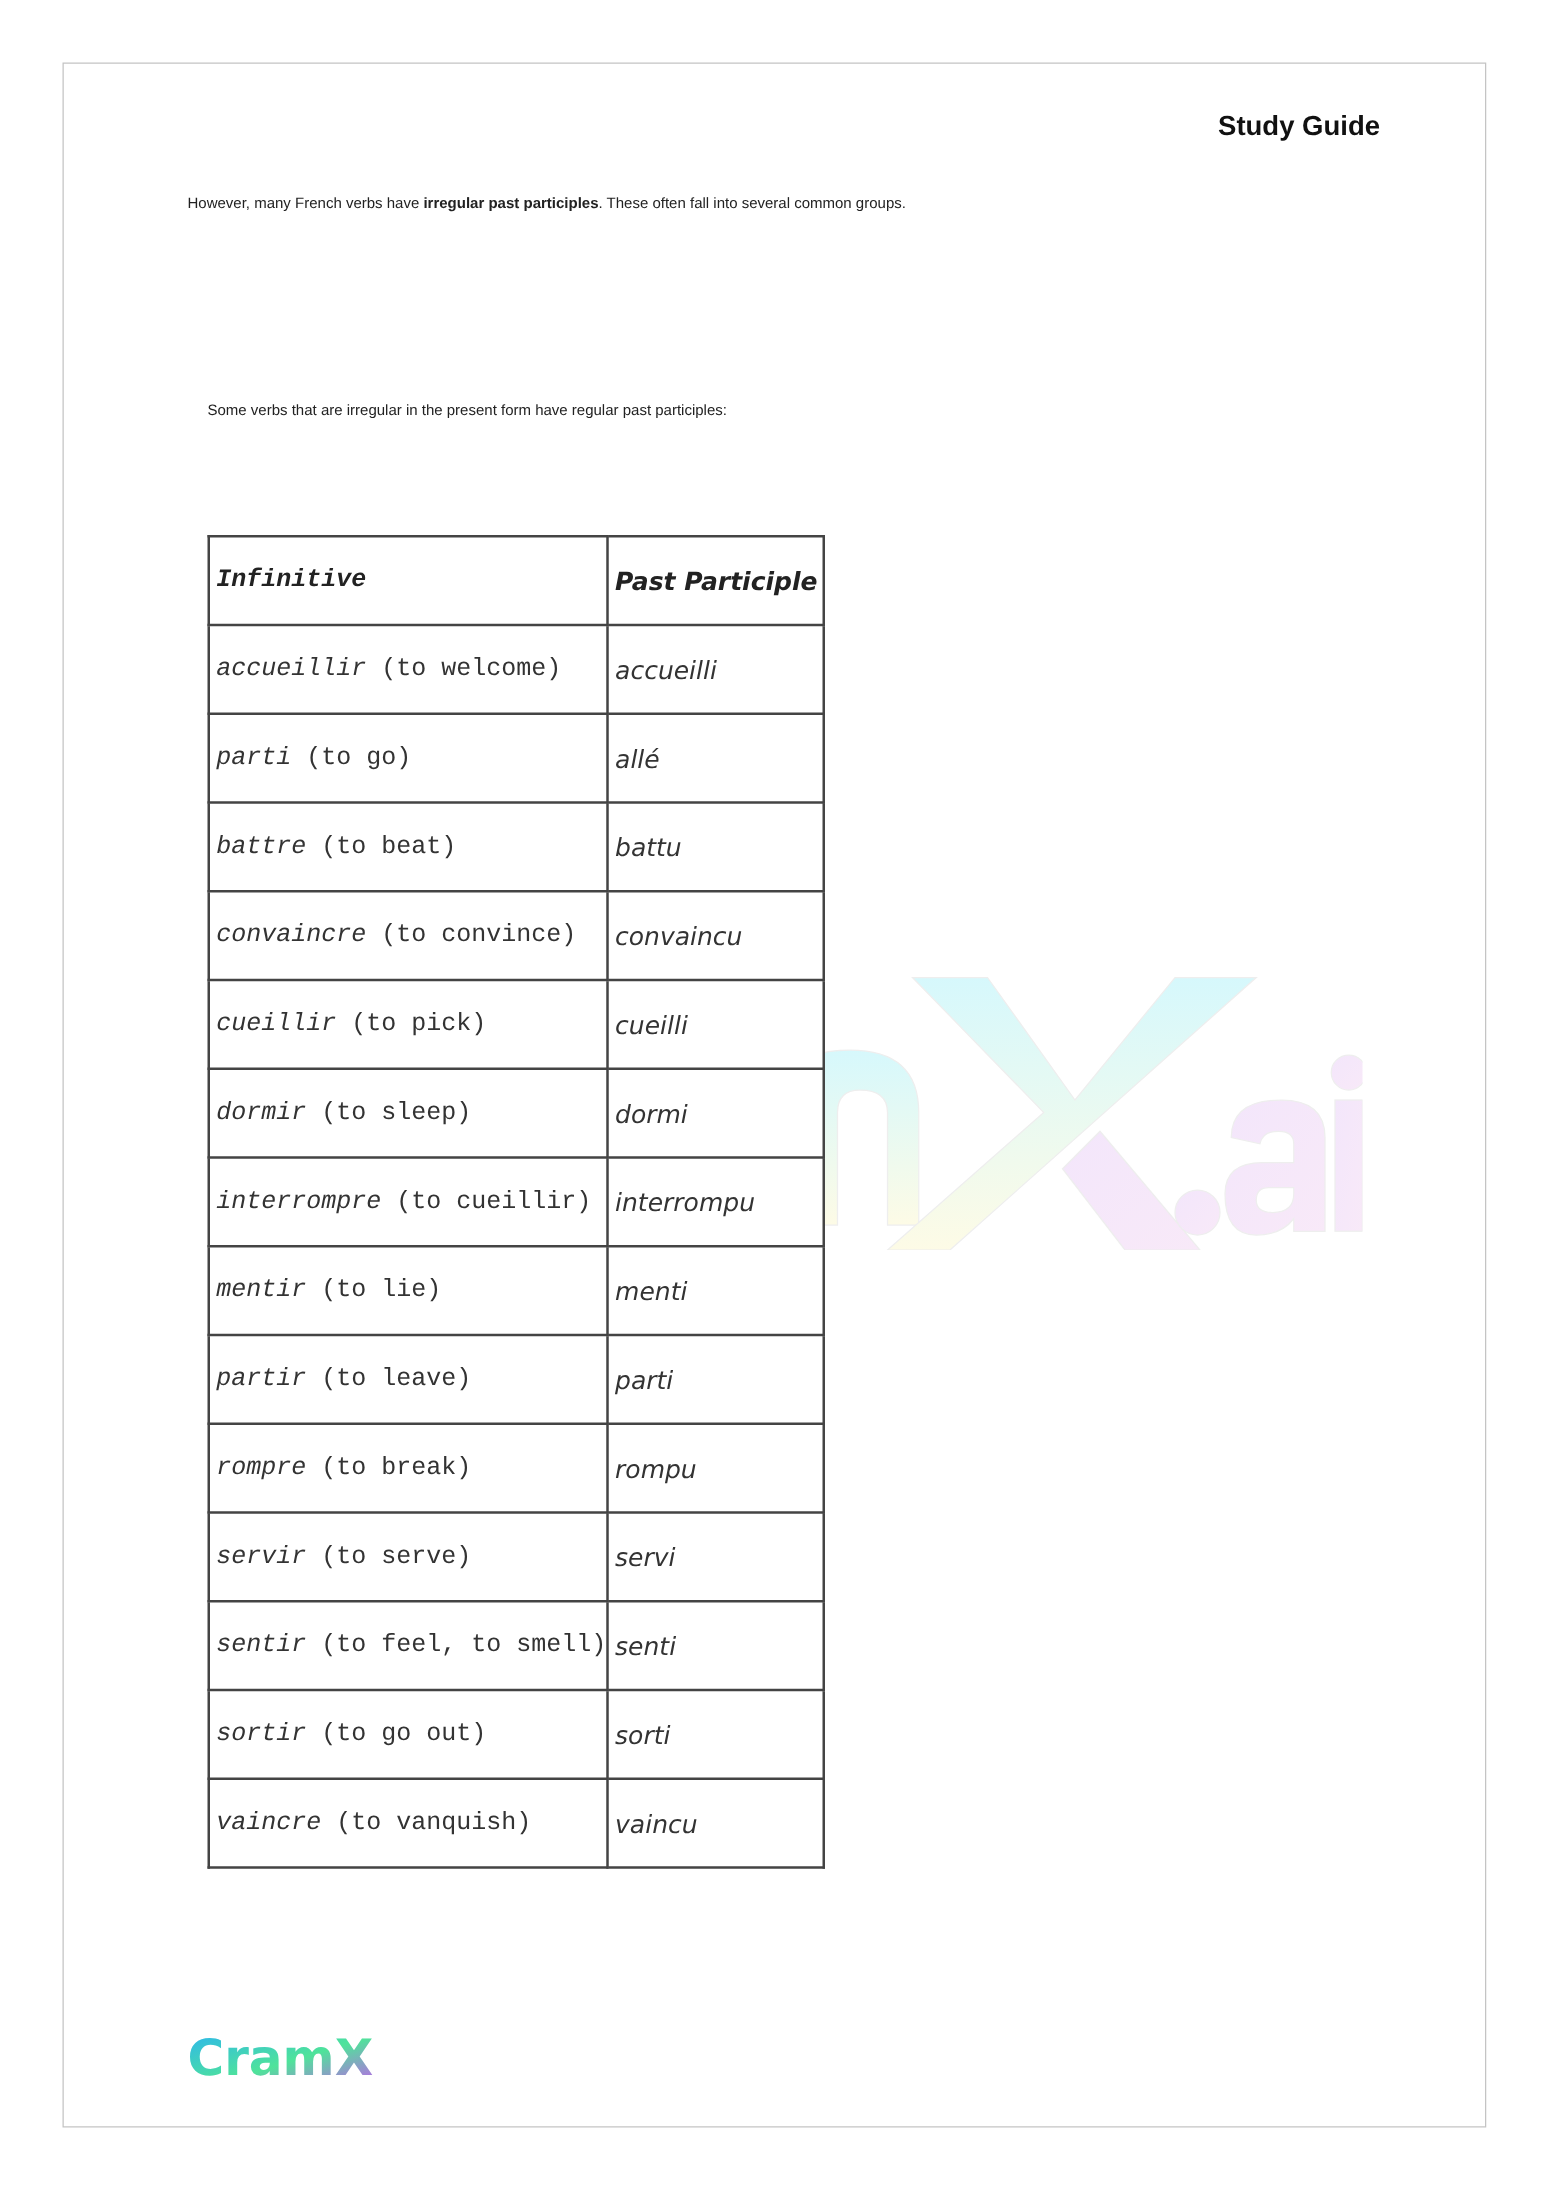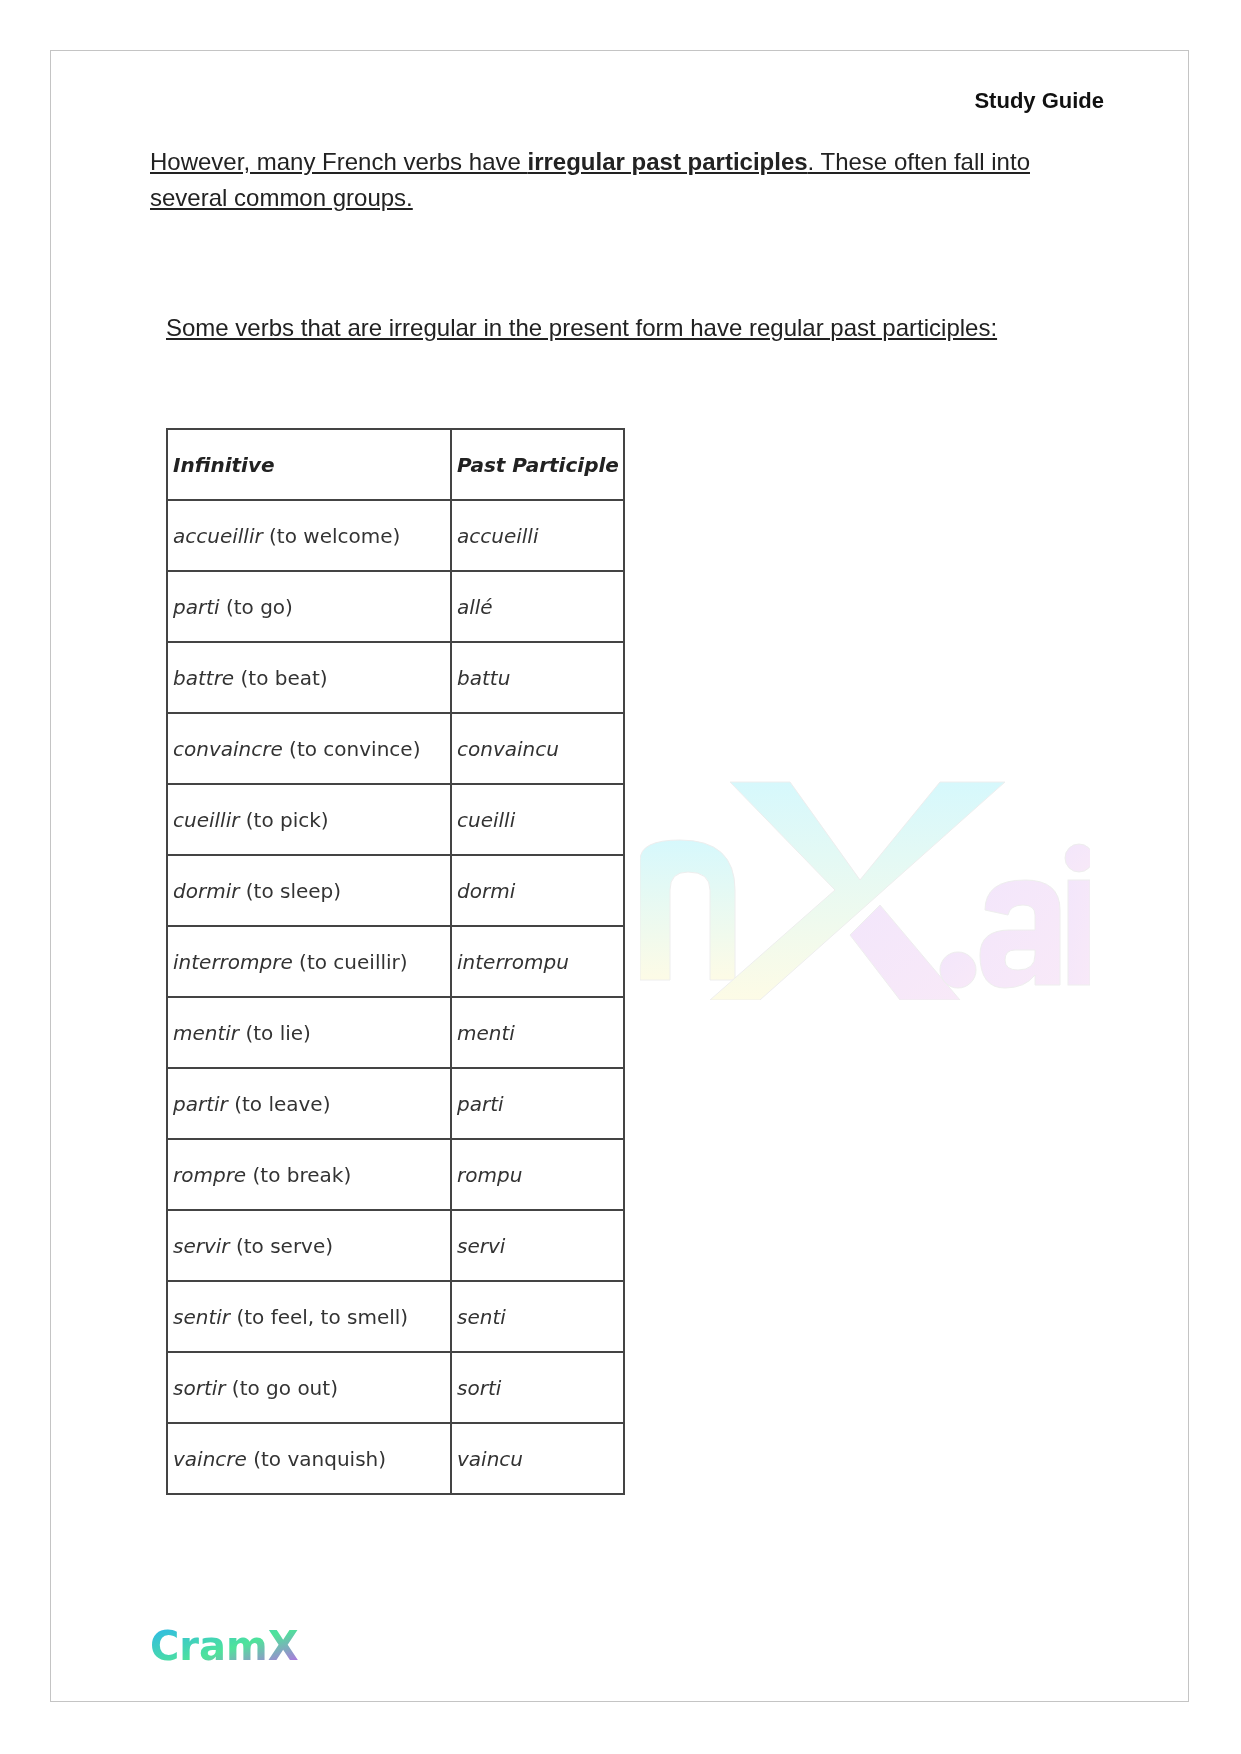--- a/index.html
+++ b/index.html
@@ -1,25 +1,25 @@
 <!DOCTYPE html>
 <html><head>
   <meta charset="utf-8">
   <style>
     html, body { margin: 0; padding: 0; background: #ffffff; }
     body { width: 1241px; height: 1754px; position: relative; overflow: hidden; font-family: "Liberation Sans", sans-serif; color: #111; }
     .page { position: absolute; left: 50px; top: 50px; width: 1139px; height: 1652px; border: 1.5px solid #c4c4c4; box-sizing: border-box; }
     .header-title { position: absolute; right: 137px; top: 88px; font-size: 22px; font-weight: bold; color: #111; }
-    .para { position: absolute; left: 150px; font-size: 24px; line-height: 36px; color: #222; text-decoration: underline; }
+    .para { position: absolute; left: 150px; font-size: 12px; line-height: 36px; color: #222; }
     .p1 { top: 144px; width: 940px; }
     .p2 { top: 294px; width: 940px; }
     .watermark { position: absolute; left: 640px; top: 760px; width: 450px; height: 240px; }
     table.verbs { position: absolute; left: 166px; top: 428px; border-collapse: collapse; font-family: "DejaVu Sans", sans-serif; font-size: 20px; color: #333; background: transparent; z-index: 2; }
     table.verbs td { border: 2px solid #444; height: 69px; padding: 0 0 0 5px; vertical-align: middle; white-space: nowrap; background: #fff; }
-    table.verbs td.c1 { width: 277px; }
+    table.verbs td.c1 { width: 277px; font-family: Liberation Mono, monospace; }
     table.verbs td.c2 { width: 166px; }
     table.verbs tr.head td { font-weight: bold; font-style: italic; color: #222; }
     .inf { font-style: italic; }
     .logo { position: absolute; left: 150px; top: 1620px; width: 150px; height: 50px; }
   </style>
 </head>
 <body>
 
 <div class="page"></div>
 

